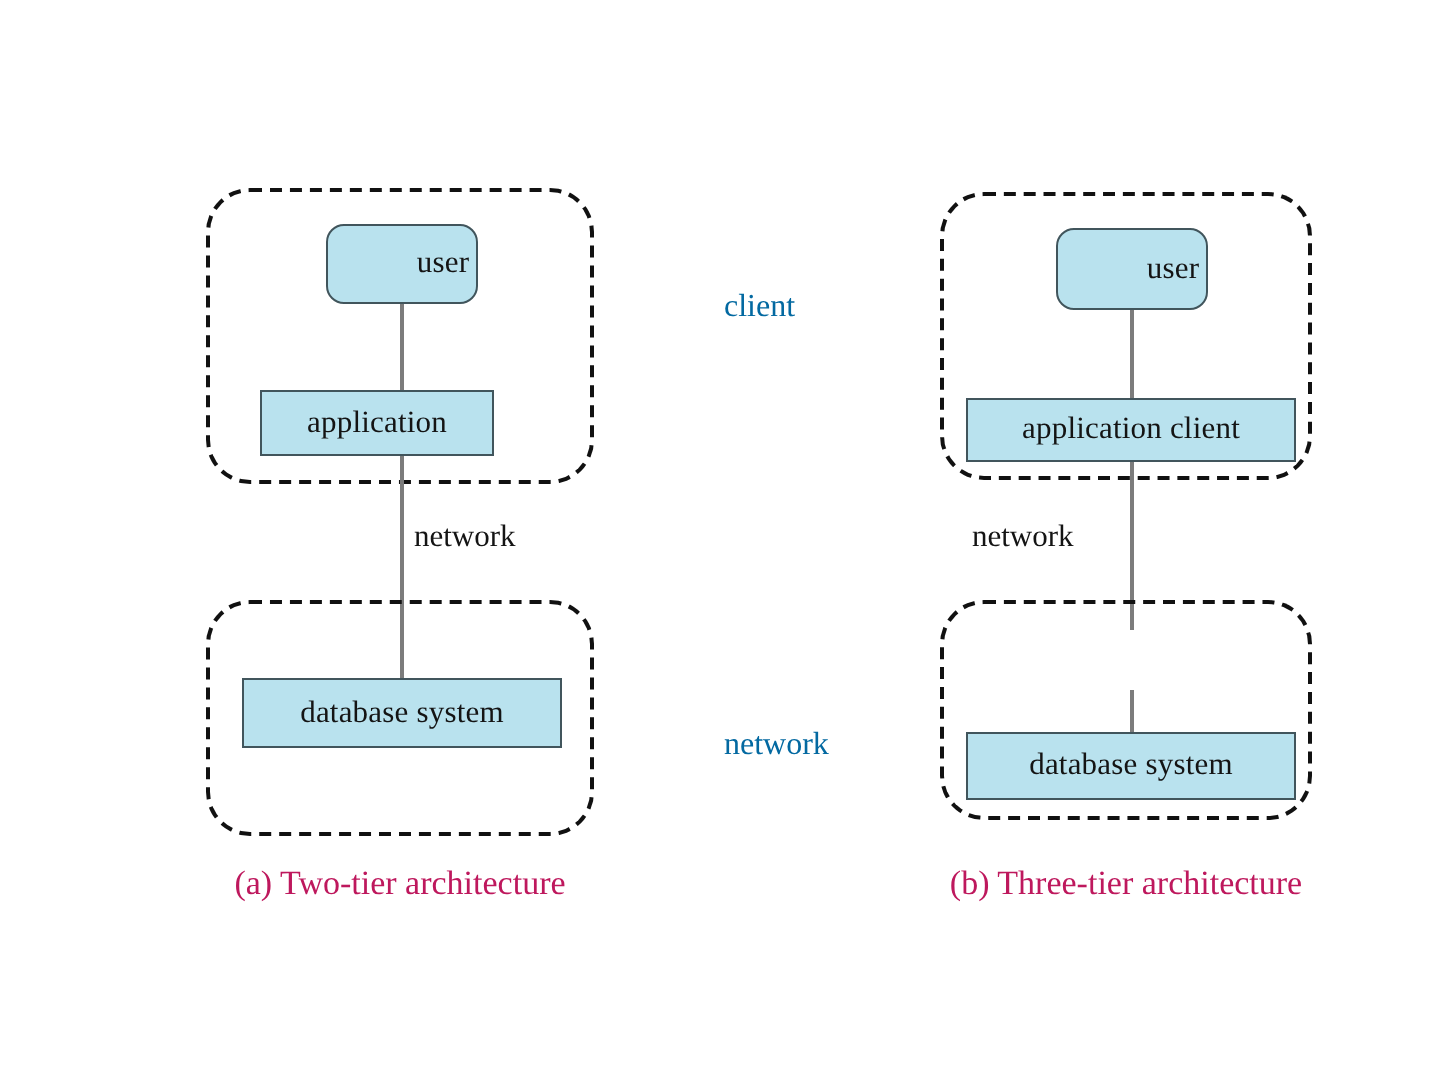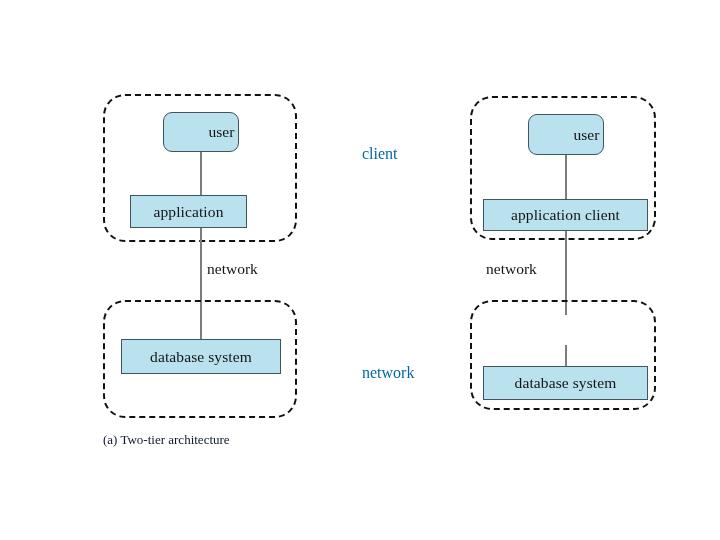--- a/index.html
+++ b/index.html
@@ -64,25 +64,25 @@
   .label {
     position: absolute;
     font-size: 15.5px;
     line-height: 1;
     color: #141414;
     white-space: nowrap;
     text-align: center;
   }
   .caption {
     position: absolute;
-    font-size: 13px;
+    font-size: 17px;
     line-height: 1;
-    color: #0f172a;
+    color: #be185d;
     white-space: nowrap;
-    text-align: left;
+    text-align: center;
   }
   .side-label {
     position: absolute;
     font-size: 16px;
     line-height: 1;
     color: #0369a1;
     white-space: nowrap;
   }
 </style>
 </head>
@@ -136,14 +136,15 @@
 
   <div class="label" style="left:486px; top:261px;">network</div>
 
   <div class="tier" style="left:470px; top:300px; width:186px; height:110px;"></div>
 
 
   <div class="node" style="left:483px; top:366px; width:165px; height:34px;">
     <span>database system</span>
   </div>
 
+  <div class="caption" style="left:453px; top:433px; width:220px;">(b) Three-tier architecture</div>
 
 </div>
 
 </body></html>

